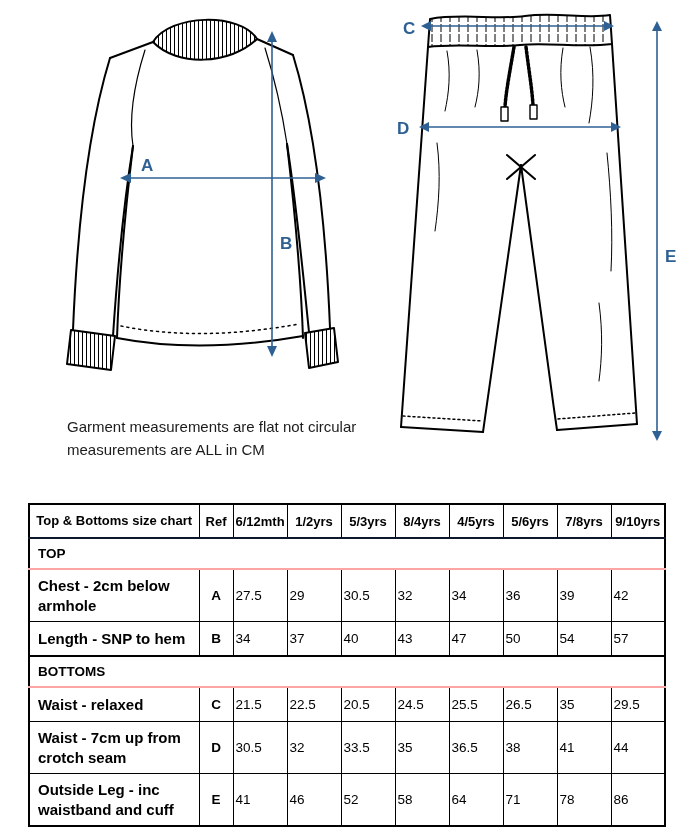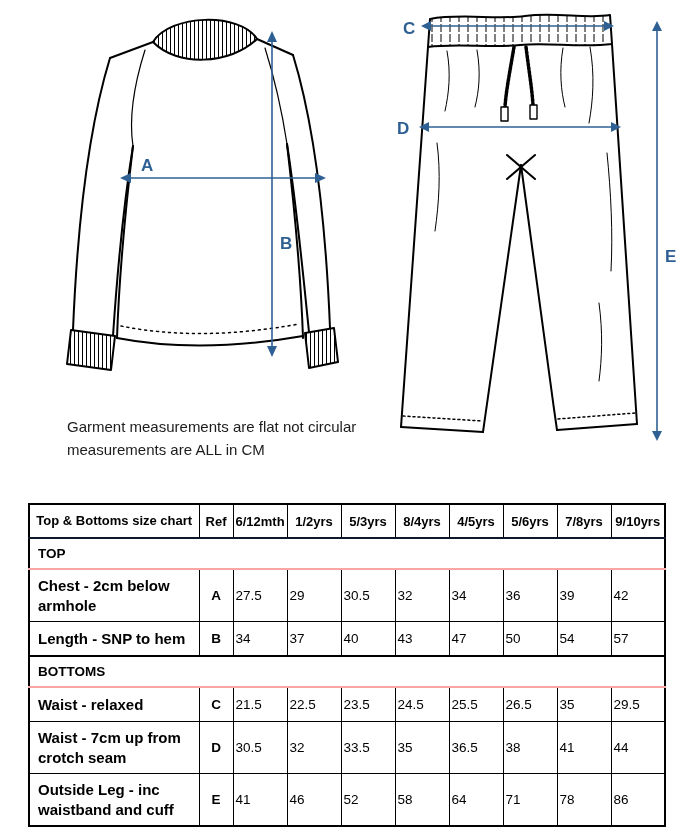--- a/index.html
+++ b/index.html
@@ -190,21 +190,21 @@
         <td class="val">57</td>
       </tr>
       <tr class="section-row">
         <td colspan="10">BOTTOMS</td>
       </tr>
       <tr>
         <td class="lbl">Waist - relaxed</td>
         <td class="ref">C</td>
         <td class="val">21.5</td>
         <td class="val">22.5</td>
-        <td class="val">23.5</td>
+        <td class="val">20.5</td>
         <td class="val">24.5</td>
         <td class="val">25.5</td>
         <td class="val">26.5</td>
         <td class="val">35</td>
         <td class="val">29.5</td>
       </tr>
       <tr>
         <td class="lbl">Waist - 7cm up from crotch seam</td>
         <td class="ref">D</td>
         <td class="val">30.5</td>

